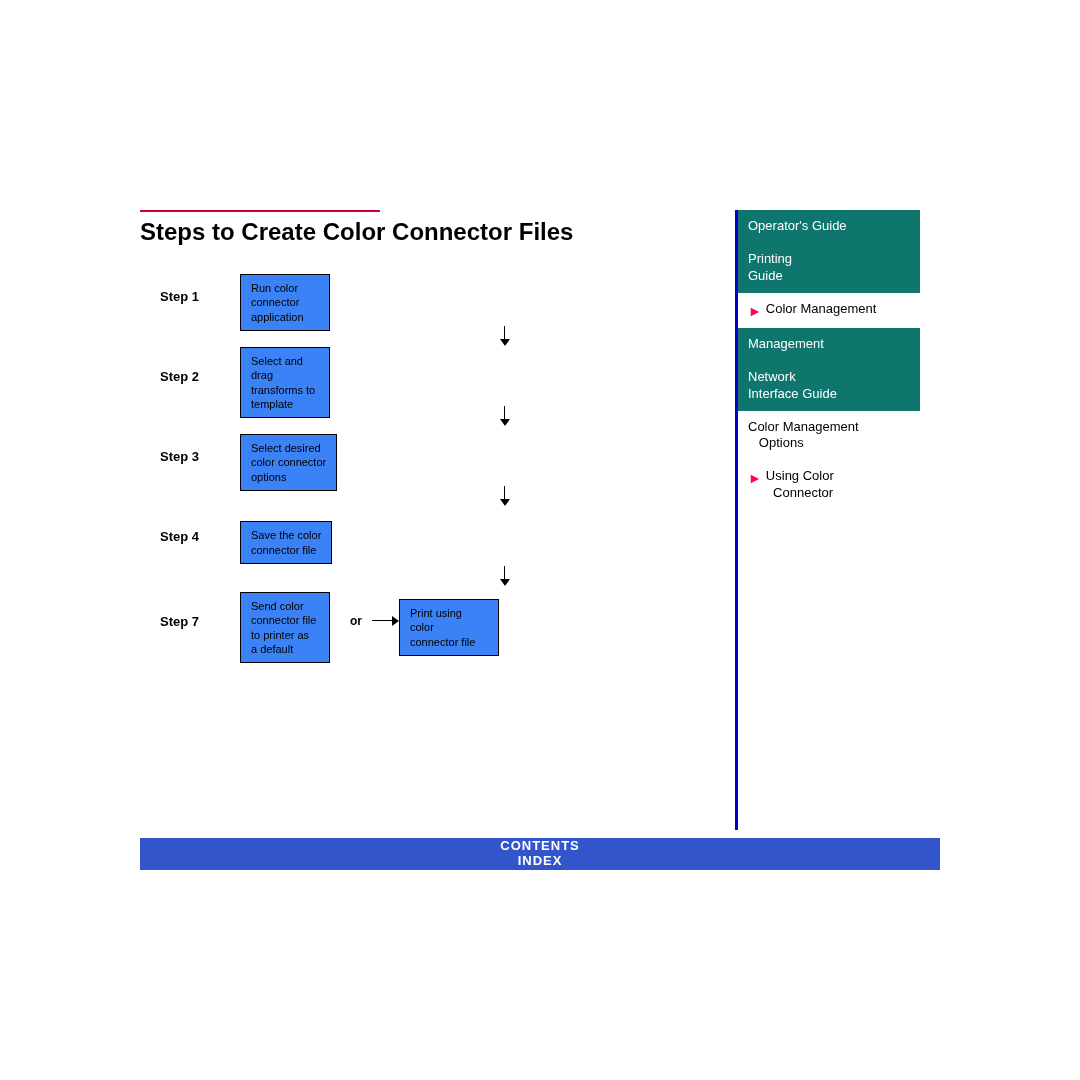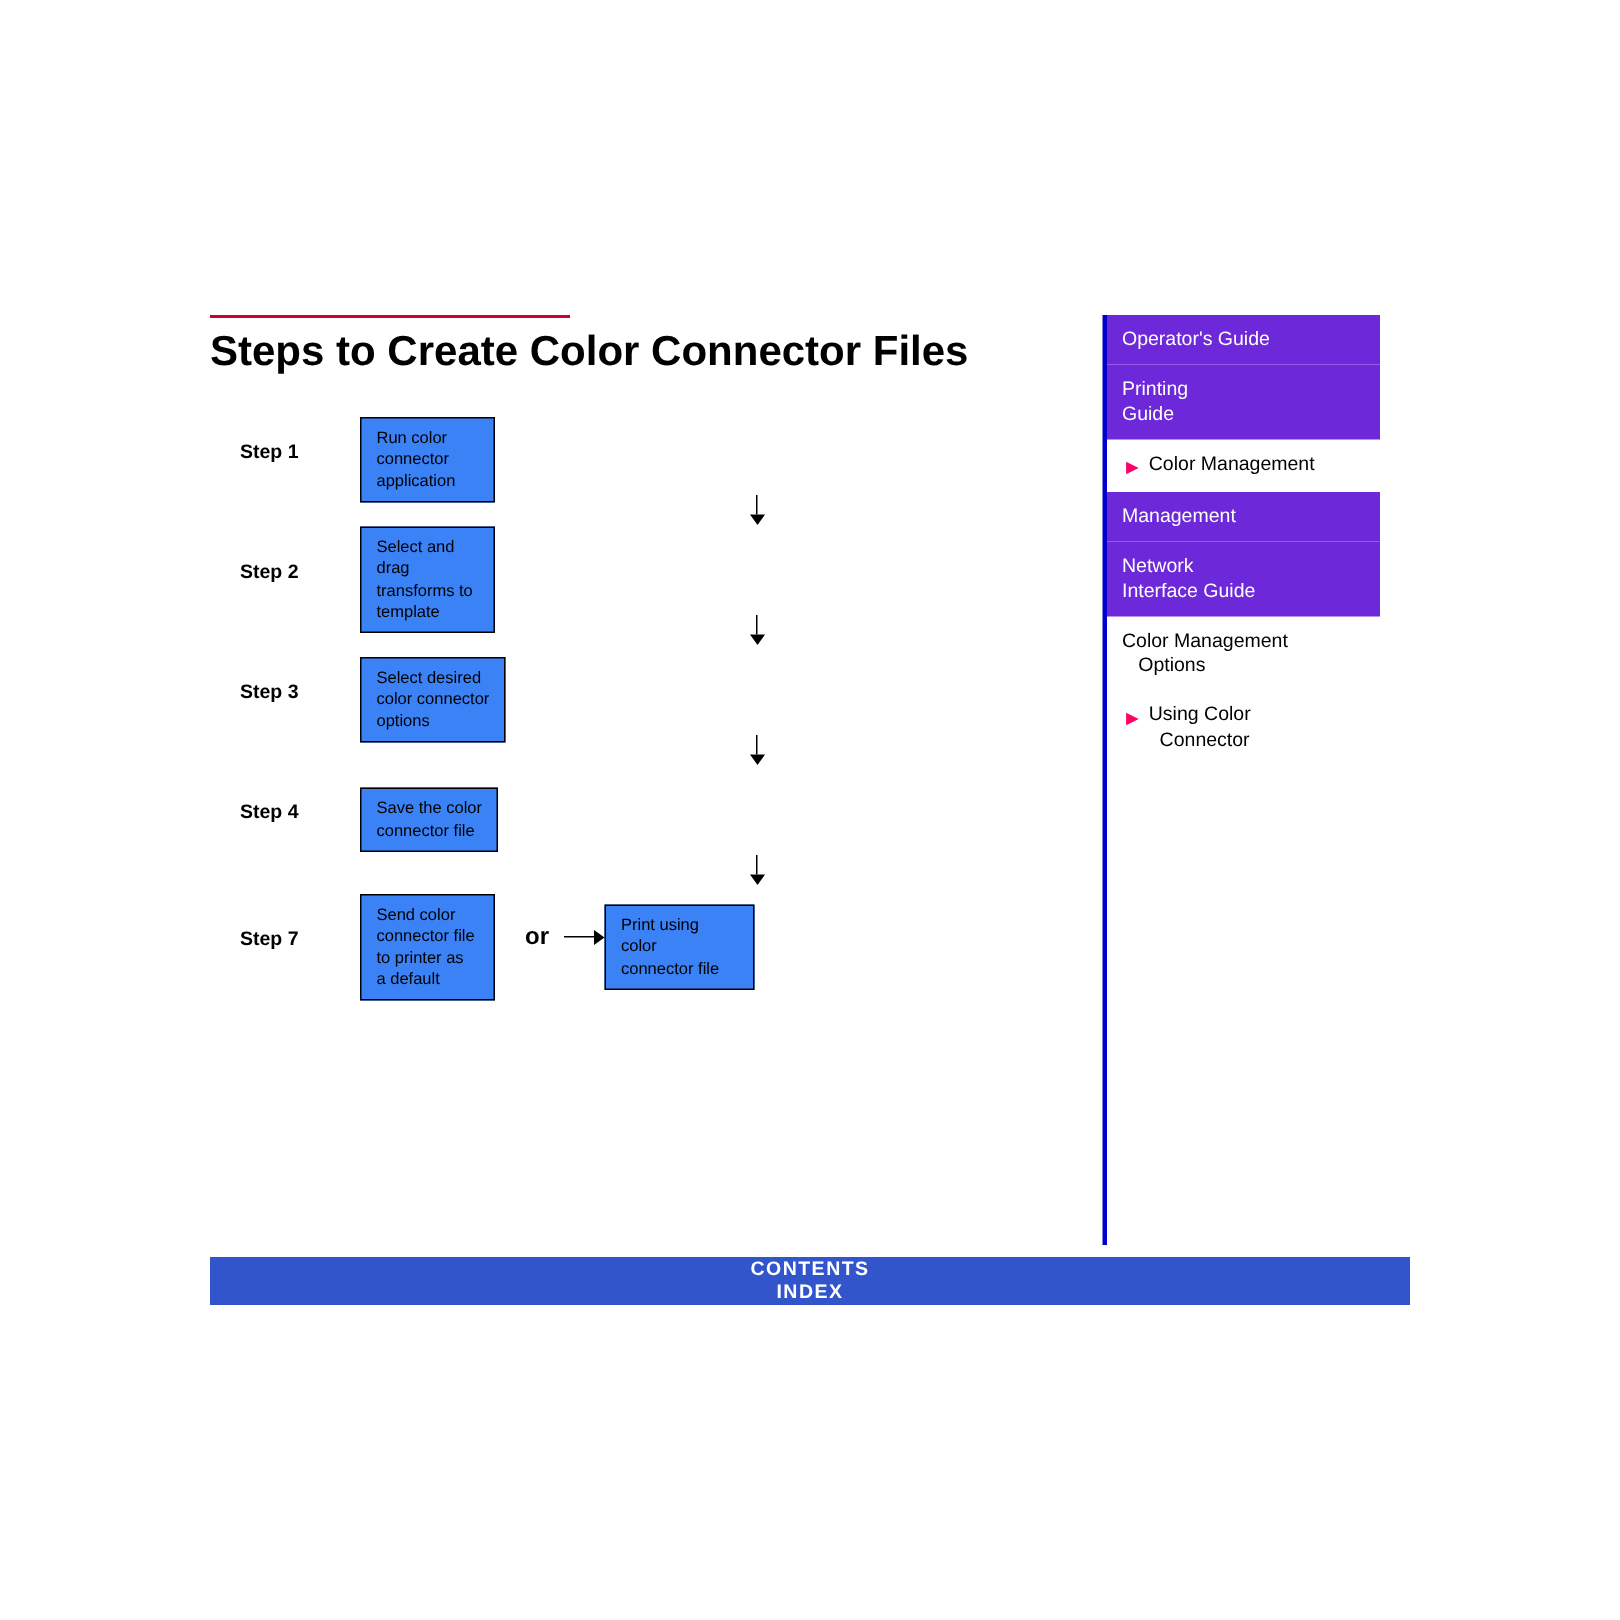--- a/index.html
+++ b/index.html
@@ -40,21 +40,21 @@
     }
 
     .title-underline {
       width: 240px;
       height: 2px;
       background: #cc0033;
       margin-bottom: 6px;
     }
 
     .page-title {
-      font-size: 28px;
+      font-size: 24px;
       font-weight: bold;
       color: #000000;
     }
 
     
     .flow-diagram {
       display: flex;
       flex-direction: column;
       gap: 0;
       padding-left: 20px;
@@ -90,21 +90,21 @@
     .arrow-head {
       width: 0;
       height: 0;
       border-left: 5px solid transparent;
       border-right: 5px solid transparent;
       border-top: 7px solid #000;
     }
 
     .or-label {
       font-weight: bold;
-      font-size: 16px;
+      font-size: 12px;
       margin: 0 10px;
     }
 
     .arrow-h-line {
       width: 20px;
       height: 1px;
       background: #000;
     }
 
     .arrow-h-head {
@@ -126,21 +126,21 @@
     }
 
     .sidebar-item {
       padding: 8px 10px;
       font-size: 13px;
       cursor: pointer;
       line-height: 1.3;
     }
 
     .sidebar-item.active-pink {
-      background: #6d28d9;
+      background: #0f766e;
       color: #ffffff;
       font-weight: normal;
     }
 
     .sidebar-item.inactive-text {
       background: transparent;
       color: #000000;
       display: flex;
       align-items: flex-start;
       gap: 4px;

